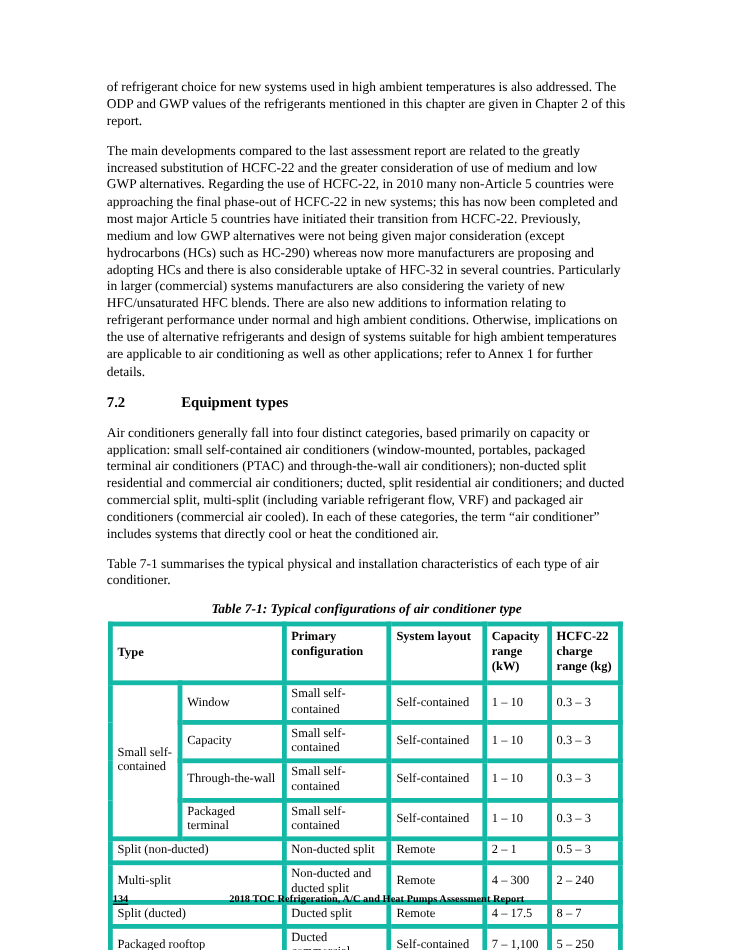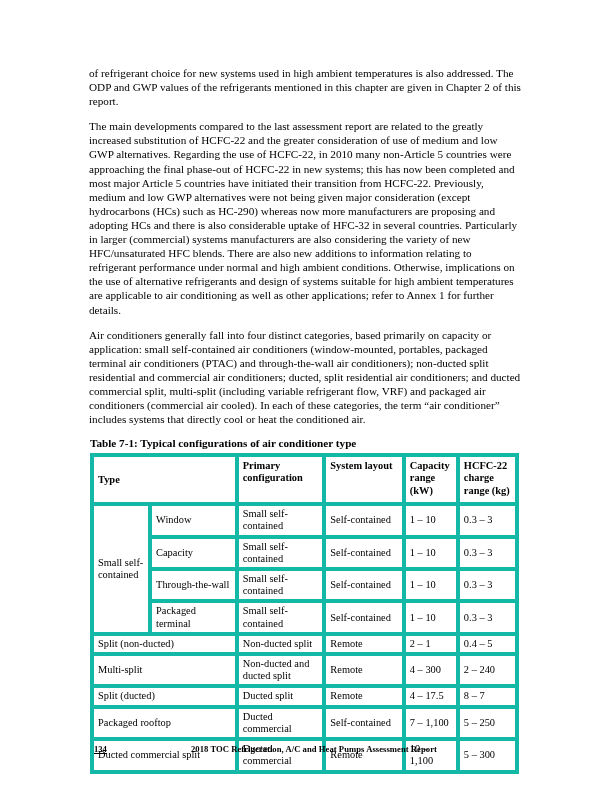--- a/index.html
+++ b/index.html
@@ -38,21 +38,23 @@
     font-weight: bold;
     line-height: 15px;
   }
   h2.section-heading .num {
     display: inline-block;
     width: 62px;
   }
   .table-caption {
     font-size: 11.2px;
     font-weight: bold;
+    font-style: italic;
     margin: 10px 0 4px 1px;
+    text-align: center;
   }
   table.config-table {
     border-collapse: collapse;
     width: 429px;
     margin-left: 1px;
     table-layout: fixed;
   }
   table.config-table th,
   table.config-table td {
     border: 4px solid #14b8a6;
@@ -111,23 +113,27 @@
 <body>
 
 <div class="page">
 
   <div class="content">
 
     <p class="body-text">of refrigerant choice for new systems used in high ambient temperatures is also addressed. The ODP and GWP values of the refrigerants mentioned in this chapter are given in Chapter 2 of this report.</p>
 
     <p class="body-text">The main developments compared to the last assessment report are related to the greatly increased substitution of HCFC-22 and the greater consideration of use of medium and low GWP alternatives. Regarding the use of HCFC-22, in 2010 many non-Article 5 countries were approaching the final phase-out of HCFC-22 in new systems; this has now been completed and most major Article 5 countries have initiated their transition from HCFC-22. Previously, medium and low GWP alternatives were not being given major consideration (except hydrocarbons (HCs) such as HC-290) whereas now more manufacturers are proposing and adopting HCs and there is also considerable uptake of HFC-32 in several countries. Particularly in larger (commercial) systems manufacturers are also considering the variety of new HFC/unsaturated HFC blends. There are also new additions to information relating to refrigerant performance under normal and high ambient conditions. Otherwise, implications on the use of alternative refrigerants and design of systems suitable for high ambient temperatures are applicable to air conditioning as well as other applications; refer to Annex 1 for further details.</p>
 
+    <h2 class="section-heading">
+      <span class="num">7.2</span><span>Equipment types</span>
+    </h2>
 
     <p class="body-text">Air conditioners generally fall into four distinct categories, based primarily on capacity or application: small self-contained air conditioners (window-mounted, portables, packaged terminal air conditioners (PTAC) and through-the-wall air conditioners); non-ducted split residential and commercial air conditioners; ducted, split residential air conditioners; and ducted commercial split, multi-split (including variable refrigerant flow, VRF) and packaged air conditioners (commercial air cooled). In each of these categories, the term “air conditioner” includes systems that directly cool or heat the conditioned air.</p>
 
+    <p class="body-text">Table 7-1 summarises the typical physical and installation characteristics of each type of air conditioner.</p>
 
     <div class="table-caption">Table 7-1: Typical configurations of air conditioner type</div>
 
     <table class="config-table">
       <colgroup>
         <col class="col-t1">
         <col class="col-t2">
         <col class="col-prim">
         <col class="col-sys">
         <col class="col-cap">
@@ -171,21 +177,21 @@
           <td>Self-contained</td>
           <td class="num">1 – 10</td>
           <td class="num">0.3 – 3</td>
         </tr>
 
         <tr>
           <td colspan="2">Split (non-ducted)</td>
           <td>Non-ducted split</td>
           <td>Remote</td>
           <td class="num">2 – 1</td>
-          <td class="num">0.4 – 5</td>
+          <td class="num">0.5 – 3</td>
         </tr>
         <tr>
           <td colspan="2">Multi-split</td>
           <td>Non-ducted and ducted split</td>
           <td>Remote</td>
           <td class="num">4 – 300</td>
           <td class="num">2 – 240</td>
         </tr>
         <tr>
           <td colspan="2">Split (ducted)</td>

